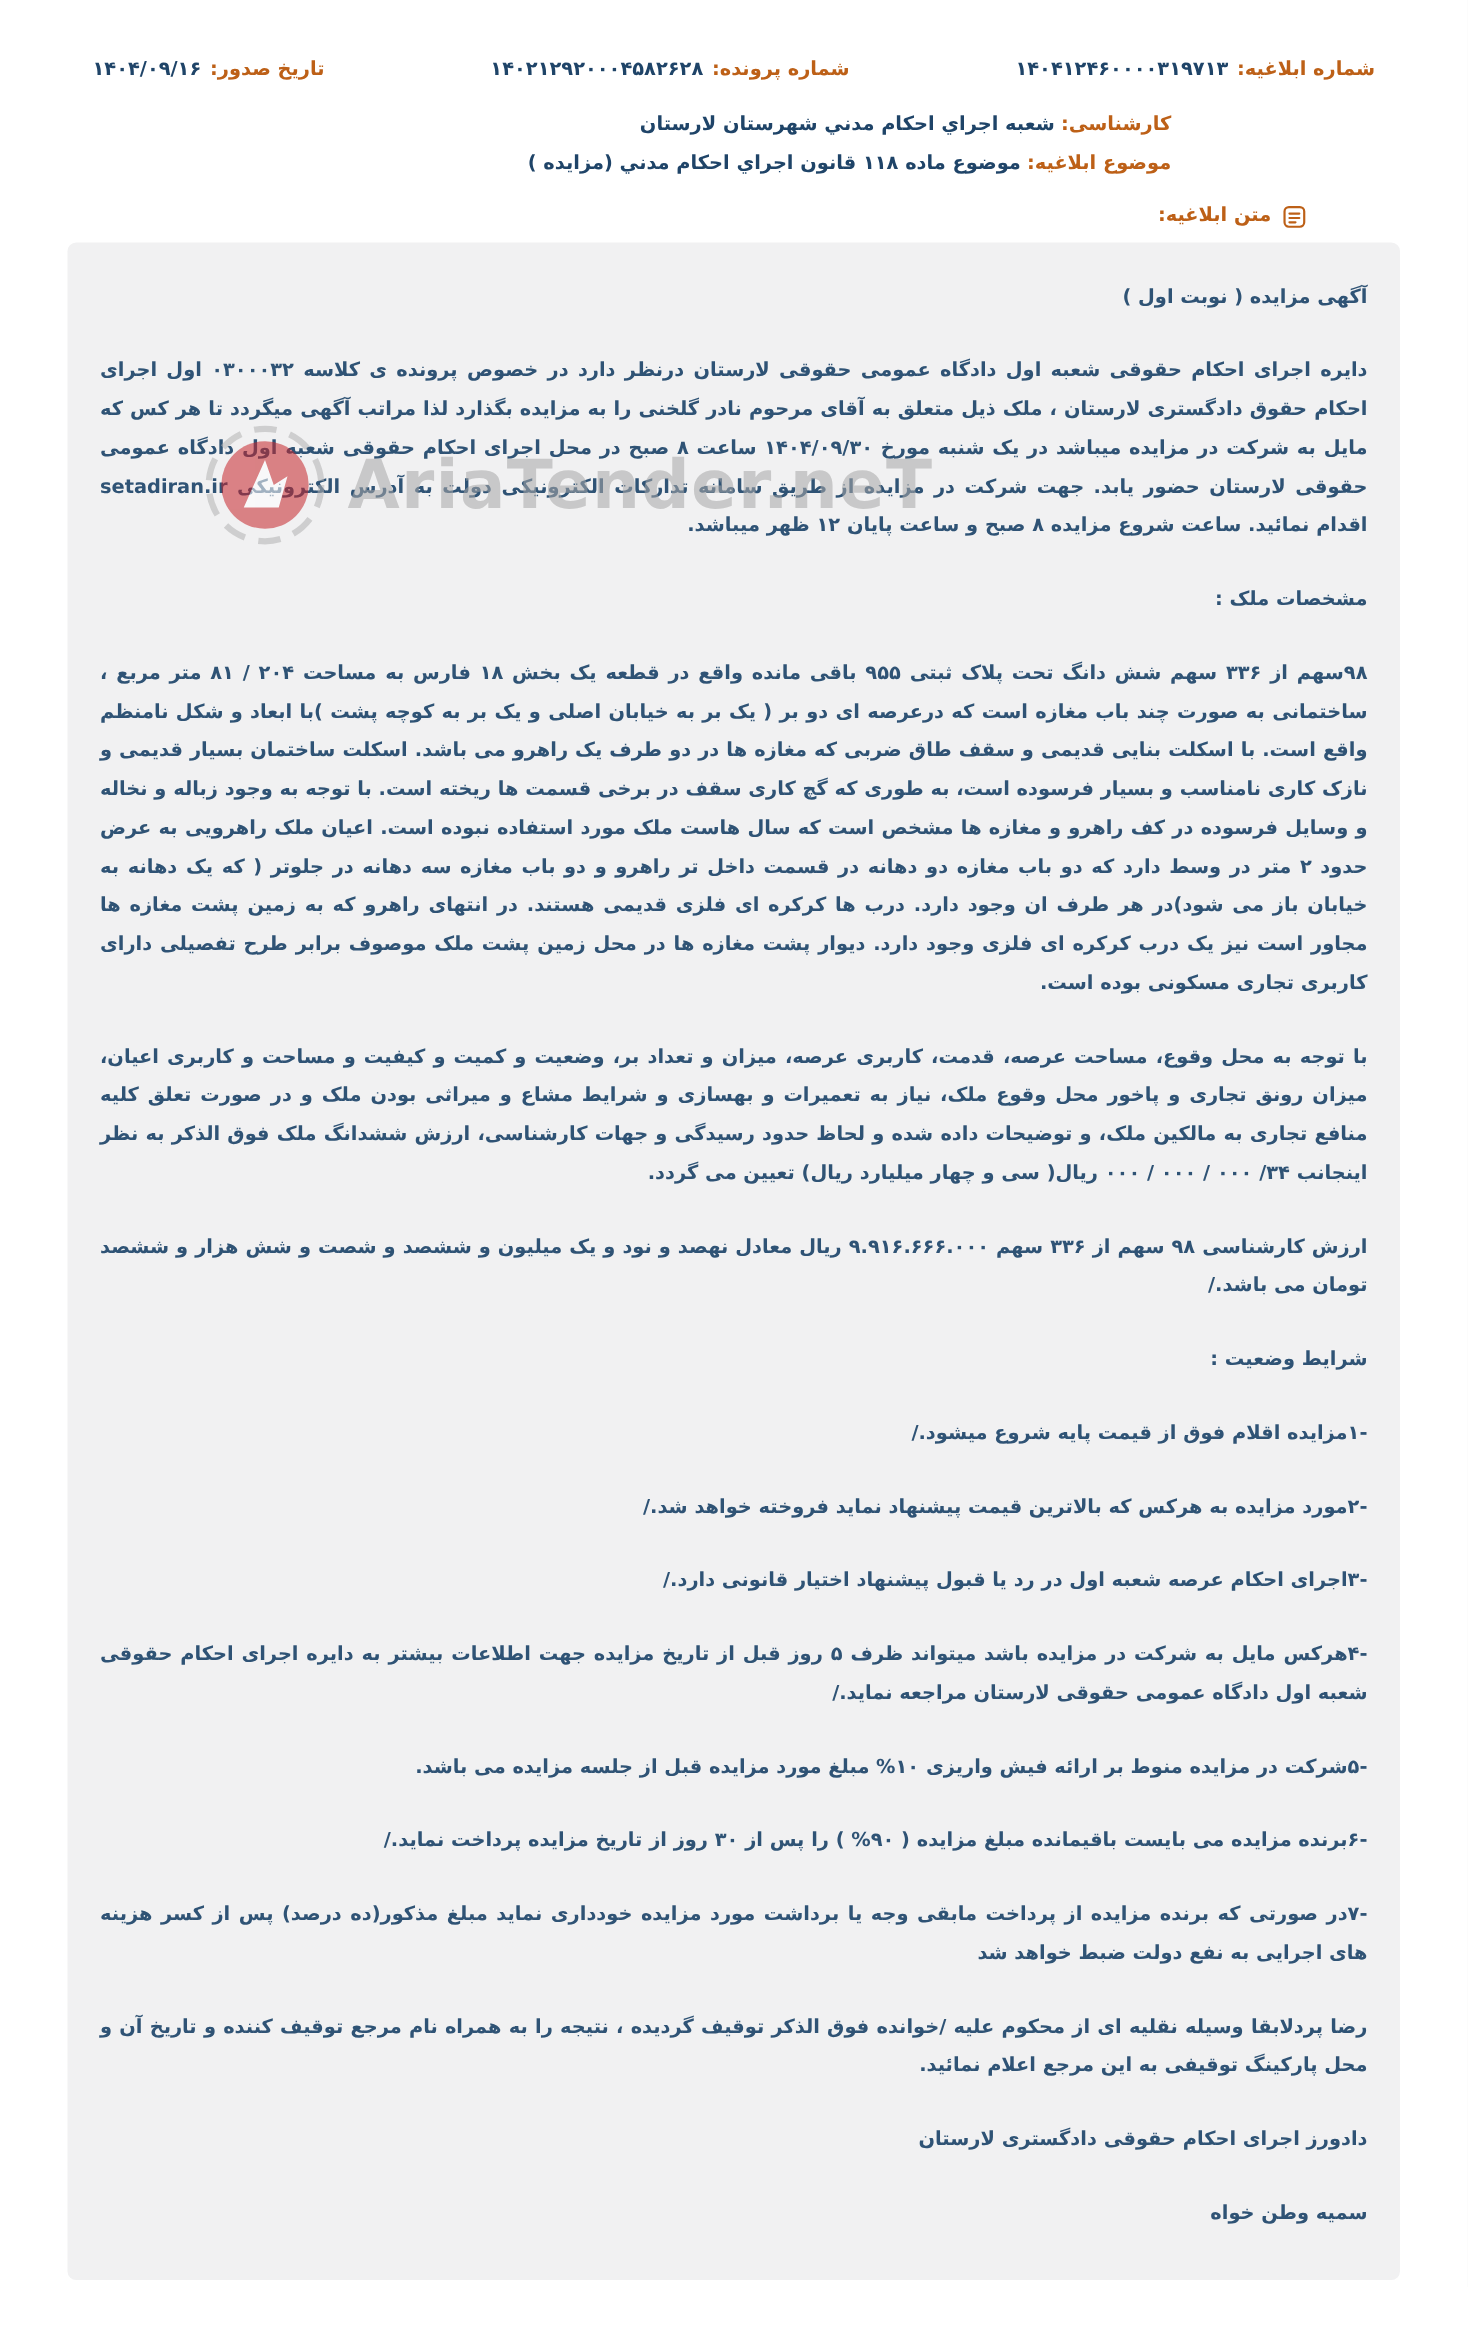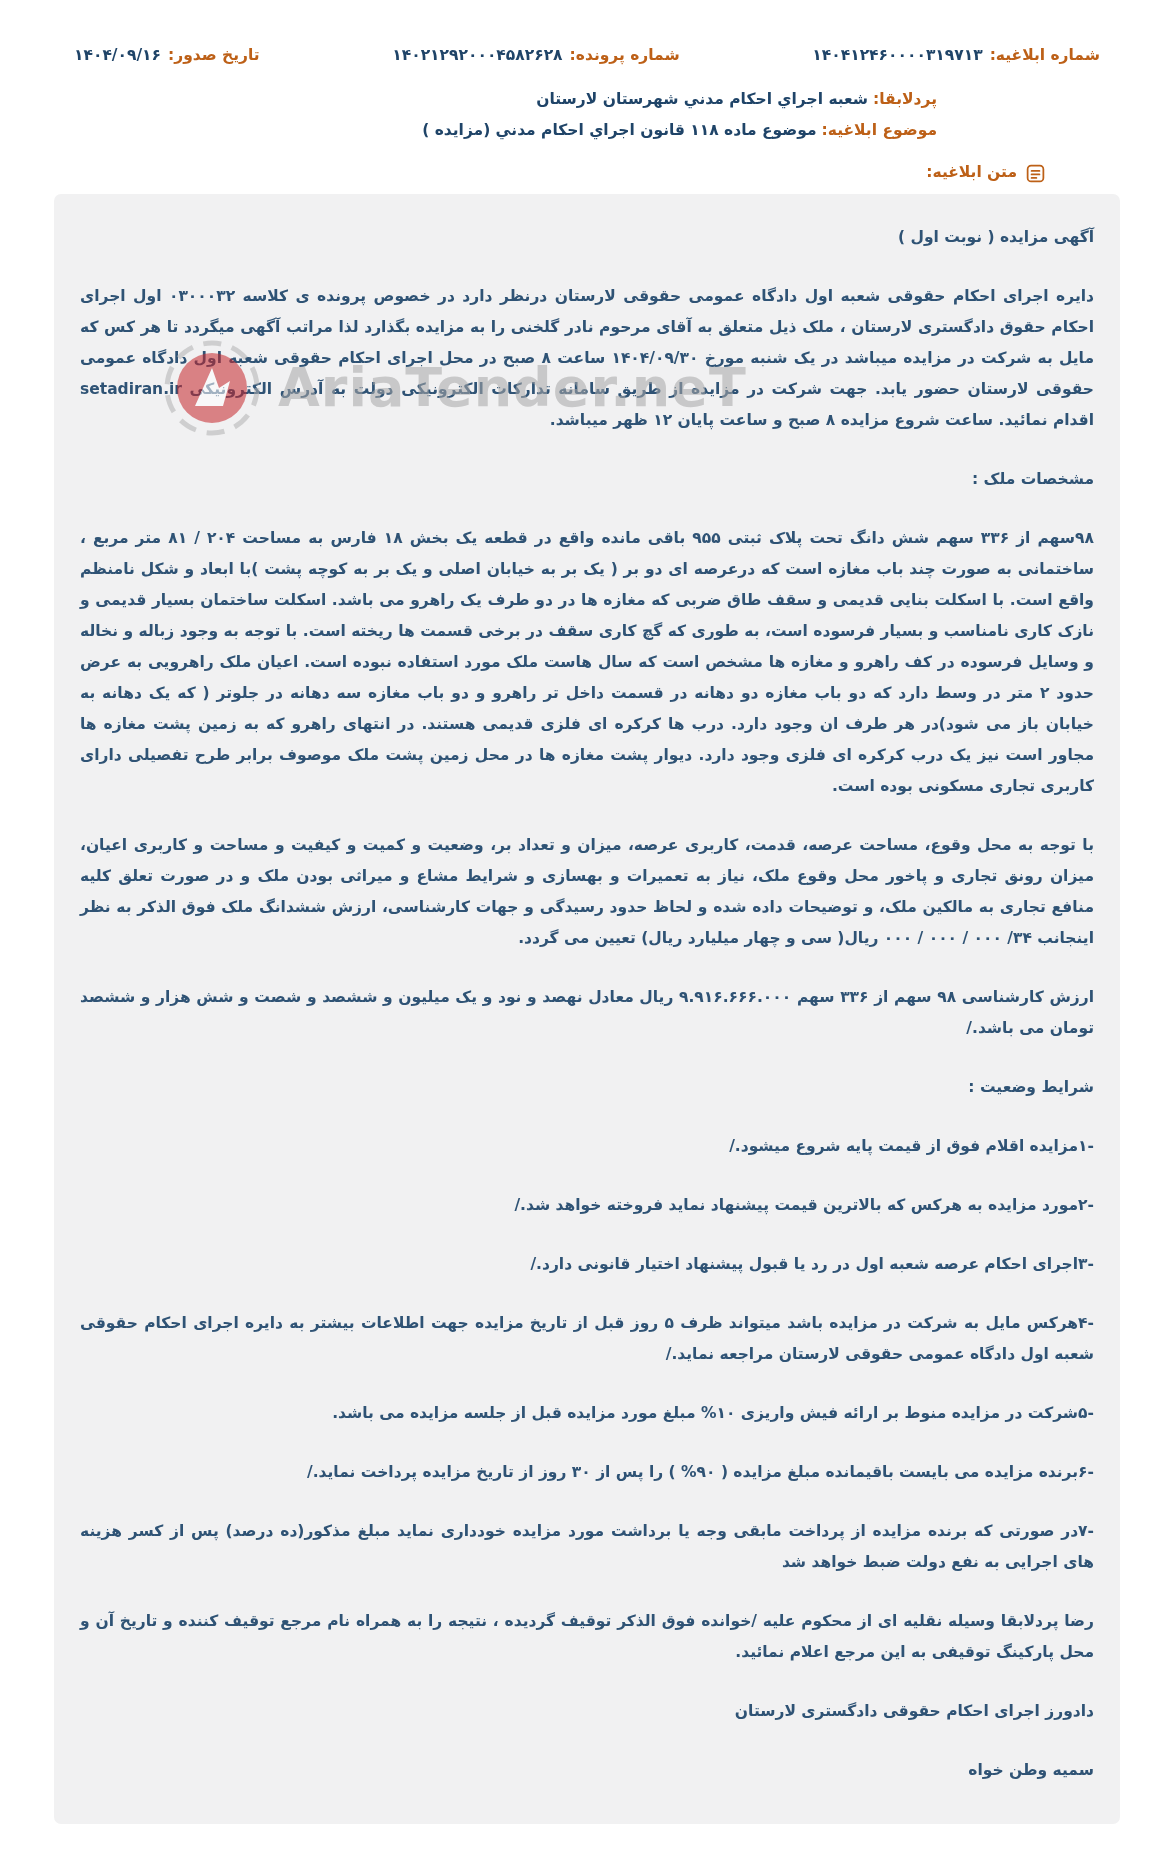--- a/index.html
+++ b/index.html
@@ -96,21 +96,21 @@
       <span class="label">شماره پرونده:</span>
       <span class="value">۱۴۰۲۱۲۹۲۰۰۰۴۵۸۲۶۲۸</span>
     </div>
     <div class="meta-item">
       <span class="label">تاریخ صدور:</span>
       <span class="value">۱۴۰۴/۰۹/۱۶</span>
     </div>
   </div>
 
   <div class="center-row">
-    <span class="label">پردلابقا:</span>
+    <span class="label">کارشناسی:</span>
     <span class="value">شعبه اجراي احکام مدني شهرستان لارستان</span>
   </div>
 
   <div class="center-row">
     <span class="label">موضوع ابلاغیه:</span>
     <span class="value">موضوع ماده ۱۱۸ قانون اجراي احکام مدني (مزایده )</span>
   </div>
 
   <div class="body-label-row">
     <span class="doc-icon">

